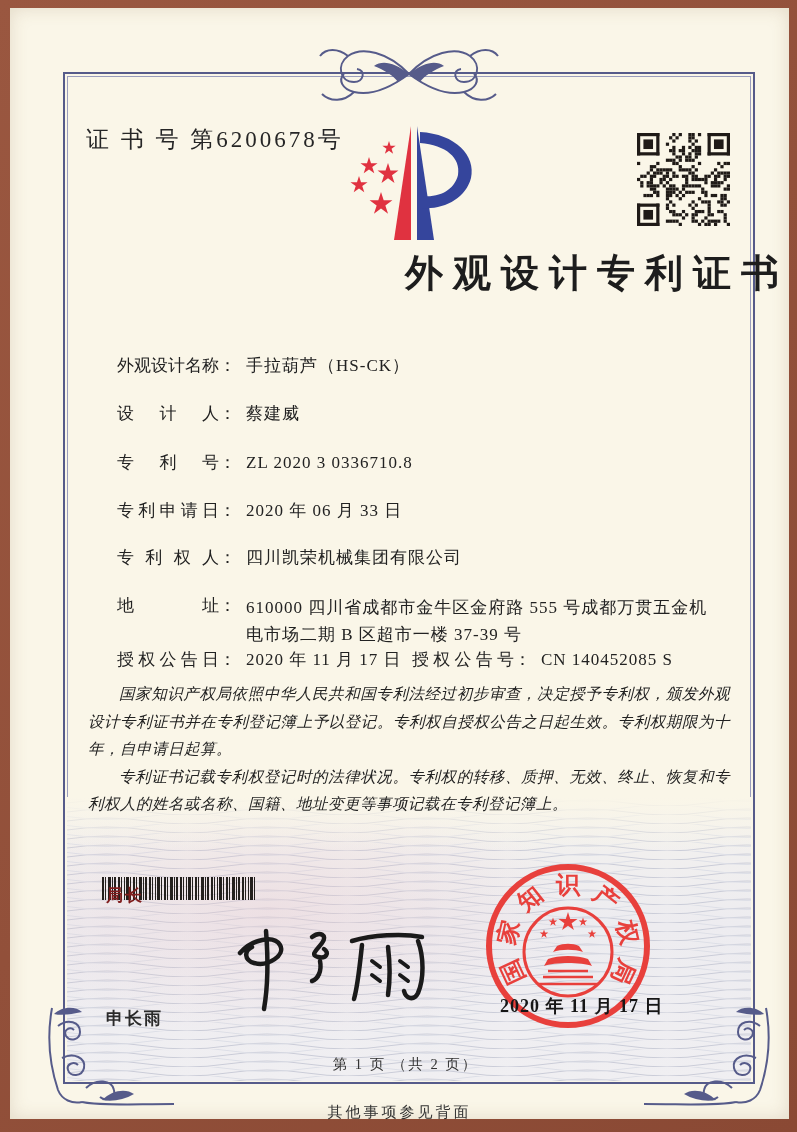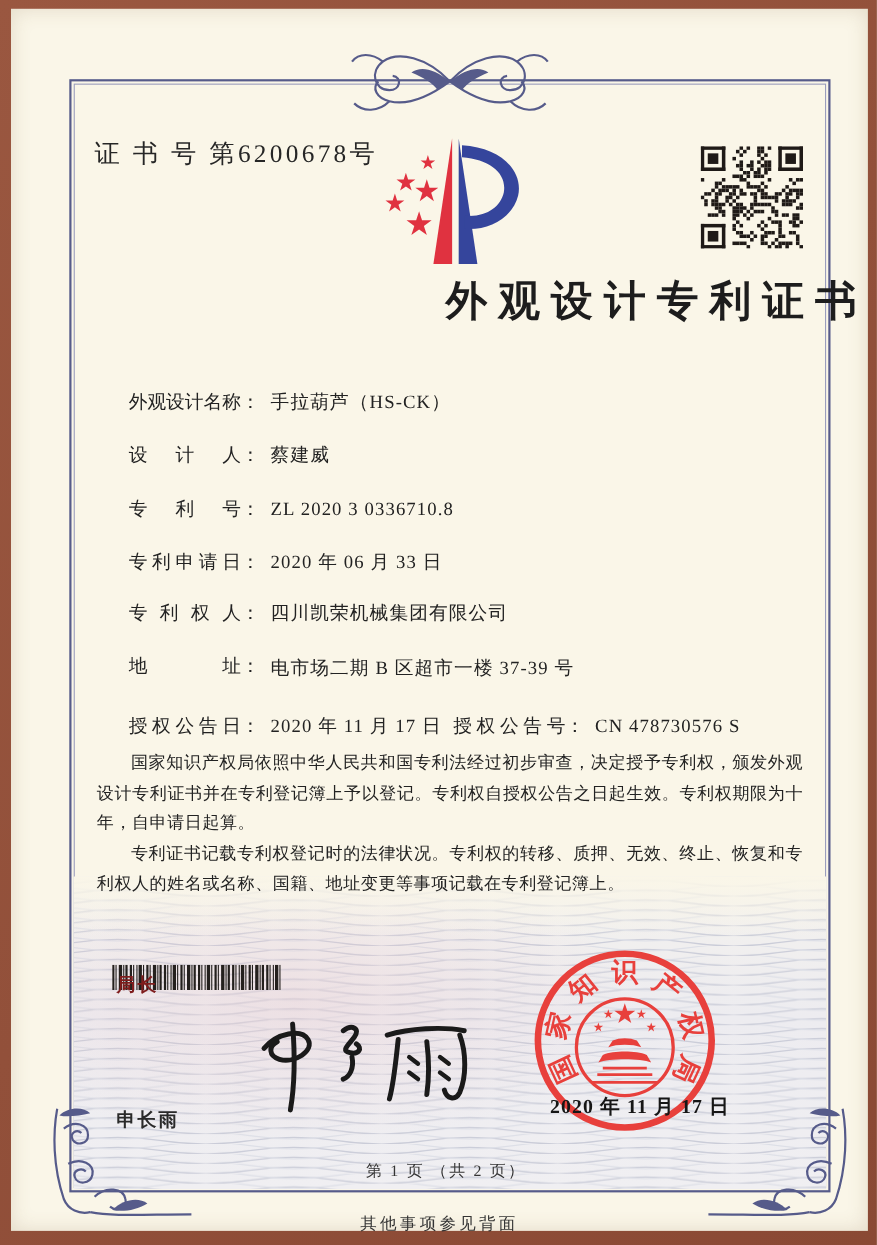--- a/index.html
+++ b/index.html
@@ -18,21 +18,21 @@
          font-weight:700;letter-spacing:10px;color:#1d1d1d;}
   .row{position:absolute;left:95px;height:26px;font-size:17px;color:#222;white-space:nowrap;margin-left:12px;}
   .flabel{display:inline-block;width:102px;text-align:justify;text-align-last:justify;
           text-justify:inter-character;vertical-align:top;}
   .colon{display:inline-block;}
   .fvalue{display:inline-block;padding-left:10px;letter-spacing:1px;}
   .addr-lines{display:inline-block;padding-left:10px;letter-spacing:1px;vertical-align:top;}
   .addr-lines div{line-height:27px;}
   .pair2{position:absolute;left:295px;top:0;}
   .body-text{position:absolute;left:78px;top:672px;width:642px;font-size:15.5px;
-             line-height:27.5px;color:#222;text-align:justify;letter-spacing:.5px;}
+             line-height:27.5px;color:#222;text-align:justify;letter-spacing:.5px;font-style:italic;}
   .body-text p{margin:0;text-indent:2em;}
   
   .band{position:absolute;left:57px;top:789px;width:684px;height:284px;
         background:linear-gradient(180deg,#f4f2ee 0%,#edecf0 45%,#f0eff2 100%);}
   .band .fade{position:absolute;left:0;top:0;right:0;height:55px;
         background:linear-gradient(180deg,#faf6e8 0%,rgba(250,246,232,0) 100%);}
   .band svg{position:absolute;inset:0;}
   .officer-role{position:absolute;left:96px;top:876px;font-size:17px;font-weight:700;
         color:#7f1d1d;font-family:Liberation Serif, serif;letter-spacing:2px;}
   .officer-name{position:absolute;left:96px;top:959px;font-size:17px;font-weight:700;
@@ -387,26 +387,26 @@
     <div class="row" style="top:443px">
       <span class="flabel">专利号</span><span class="colon">：</span><span class="fvalue">ZL 2020 3 0336710.8</span>
     </div>
     <div class="row" style="top:491px">
       <span class="flabel">专利申请日</span><span class="colon">：</span><span class="fvalue">2020 年 06 月 33 日</span>
     </div>
     <div class="row" style="top:538px">
       <span class="flabel">专利权人</span><span class="colon">：</span><span class="fvalue">四川凯荣机械集团有限公司</span>
     </div>
     <div class="row" style="top:586px">
-      <span class="flabel">地址</span><span class="colon">：</span><span class="addr-lines"><div>电市场二期 B 区超市一楼 37-39 号</div></span>
+      <span class="flabel">地址</span><span class="colon">：</span><span class="addr-lines"><div>610000 四川省成都市金牛区金府路 555 号成都万贯五金机</div><div>电市场二期 B 区超市一楼 37-39 号</div></span>
     </div>
     <div class="row" style="top:640px">
       <span class="flabel">授权公告日</span><span class="colon">：</span><span class="fvalue">2020 年 11 月 17 日</span>
       <span class="pair2">
-        <span class="flabel">授权公告号</span><span class="colon">：</span><span class="fvalue">CN 478730576 S</span>
+        <span class="flabel">授权公告号</span><span class="colon">：</span><span class="fvalue">CN 140452085 S</span>
       </span>
     </div>
 
     <div class="body-text">
       <p>国家知识产权局依照中华人民共和国专利法经过初步审查，决定授予专利权，颁发外观设计专利证书并在专利登记簿上予以登记。专利权自授权公告之日起生效。专利权期限为十年，自申请日起算。</p>
       <p>专利证书记载专利权登记时的法律状况。专利权的转移、质押、无效、终止、恢复和专利权人的姓名或名称、国籍、地址变更等事项记载在专利登记簿上。</p>
     </div>
 
     <svg class="abs" style="left:92px;top:869px;" width="156" height="23" viewBox="0 0 156 23">
       <g id="barcode-bars" fill="#24201d">

